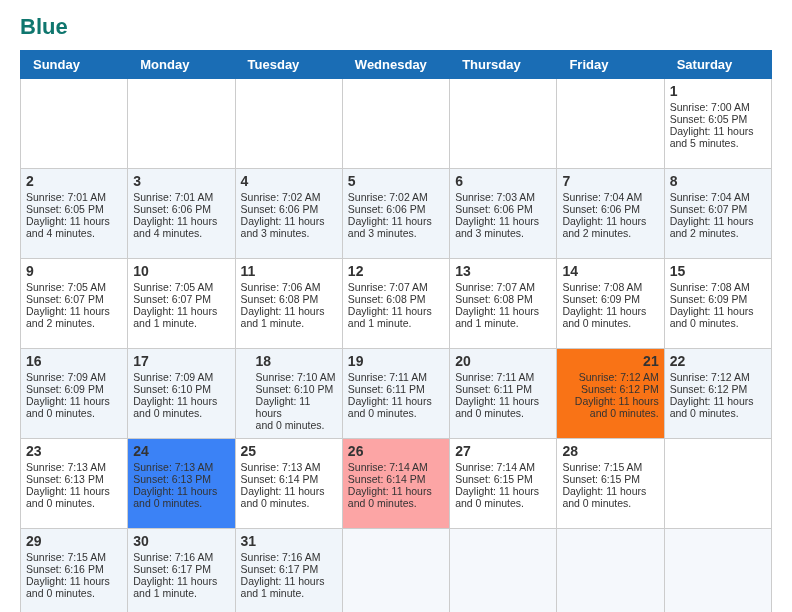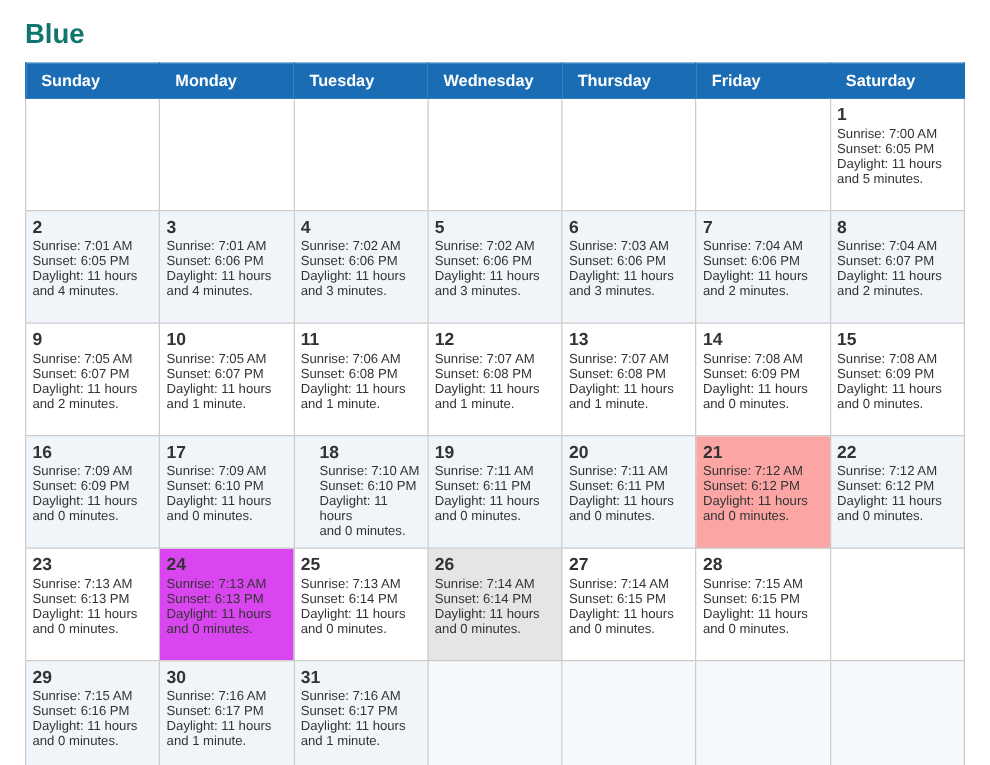--- a/index.html
+++ b/index.html
@@ -128,28 +128,28 @@
         <td style="background-color: rgb(255, 255, 255);"><span class="day-num">13</span>Sunrise: 7:07 AM<br>Sunset: 6:08 PM<br>Daylight: 11 hours<br>and 1 minute.</td>
         <td style="background-color: rgb(255, 255, 255);"><span class="day-num">14</span>Sunrise: 7:08 AM<br>Sunset: 6:09 PM<br>Daylight: 11 hours<br>and 0 minutes.</td>
         <td style="background-color: rgb(255, 255, 255);"><span class="day-num">15</span>Sunrise: 7:08 AM<br>Sunset: 6:09 PM<br>Daylight: 11 hours<br>and 0 minutes.</td>
       </tr>
       <tr>
         <td style="background-color: rgb(240, 245, 250);"><span class="day-num">16</span>Sunrise: 7:09 AM<br>Sunset: 6:09 PM<br>Daylight: 11 hours<br>and 0 minutes.</td>
         <td style="background-color: rgb(240, 245, 250);"><span class="day-num">17</span>Sunrise: 7:09 AM<br>Sunset: 6:10 PM<br>Daylight: 11 hours<br>and 0 minutes.</td>
         <td style="background-color: rgb(240, 245, 250); padding-left: 20px;"><span class="day-num">18</span>Sunrise: 7:10 AM<br>Sunset: 6:10 PM<br>Daylight: 11 hours<br>and 0 minutes.</td>
         <td style="background-color: rgb(240, 245, 250);"><span class="day-num">19</span>Sunrise: 7:11 AM<br>Sunset: 6:11 PM<br>Daylight: 11 hours<br>and 0 minutes.</td>
         <td style="background-color: rgb(240, 245, 250);"><span class="day-num">20</span>Sunrise: 7:11 AM<br>Sunset: 6:11 PM<br>Daylight: 11 hours<br>and 0 minutes.</td>
-        <td style="background-color: #fca5a5;"><span class="day-num">21</span>Sunrise: 7:12 AM<br>Sunset: 6:12 PM<br>Daylight: 11 hours<br>and 0 minutes.</td>
+        <td style="background-color: #f97316; text-align: right;"><span class="day-num">21</span>Sunrise: 7:12 AM<br>Sunset: 6:12 PM<br>Daylight: 11 hours<br>and 0 minutes.</td>
         <td style="background-color: rgb(240, 245, 250);"><span class="day-num">22</span>Sunrise: 7:12 AM<br>Sunset: 6:12 PM<br>Daylight: 11 hours<br>and 0 minutes.</td>
       </tr>
       <tr>
         <td style="background-color: rgb(255, 255, 255);"><span class="day-num">23</span>Sunrise: 7:13 AM<br>Sunset: 6:13 PM<br>Daylight: 11 hours<br>and 0 minutes.</td>
-        <td style="background-color: #d946ef;"><span class="day-num">24</span>Sunrise: 7:13 AM<br>Sunset: 6:13 PM<br>Daylight: 11 hours<br>and 0 minutes.</td>
+        <td style="background-color: #3b82f6;"><span class="day-num">24</span>Sunrise: 7:13 AM<br>Sunset: 6:13 PM<br>Daylight: 11 hours<br>and 0 minutes.</td>
         <td style="background-color: rgb(255, 255, 255);"><span class="day-num">25</span>Sunrise: 7:13 AM<br>Sunset: 6:14 PM<br>Daylight: 11 hours<br>and 0 minutes.</td>
-        <td style="background-color: #e5e5e5;"><span class="day-num">26</span>Sunrise: 7:14 AM<br>Sunset: 6:14 PM<br>Daylight: 11 hours<br>and 0 minutes.</td>
+        <td style="background-color: #fca5a5;"><span class="day-num">26</span>Sunrise: 7:14 AM<br>Sunset: 6:14 PM<br>Daylight: 11 hours<br>and 0 minutes.</td>
         <td style="background-color: rgb(255, 255, 255);"><span class="day-num">27</span>Sunrise: 7:14 AM<br>Sunset: 6:15 PM<br>Daylight: 11 hours<br>and 0 minutes.</td>
         <td style="background-color: rgb(255, 255, 255);"><span class="day-num">28</span>Sunrise: 7:15 AM<br>Sunset: 6:15 PM<br>Daylight: 11 hours<br>and 0 minutes.</td>
         <td class="empty-cell"></td>
       </tr>
       <tr>
         <td style="background-color: rgb(240, 245, 250);"><span class="day-num">29</span>Sunrise: 7:15 AM<br>Sunset: 6:16 PM<br>Daylight: 11 hours<br>and 0 minutes.</td>
         <td style="background-color: rgb(240, 245, 250);"><span class="day-num">30</span>Sunrise: 7:16 AM<br>Sunset: 6:17 PM<br>Daylight: 11 hours<br>and 1 minute.</td>
         <td style="background-color: rgb(240, 245, 250);"><span class="day-num">31</span>Sunrise: 7:16 AM<br>Sunset: 6:17 PM<br>Daylight: 11 hours<br>and 1 minute.</td>
         <td class="empty-cell"></td>
         <td class="empty-cell"></td>

